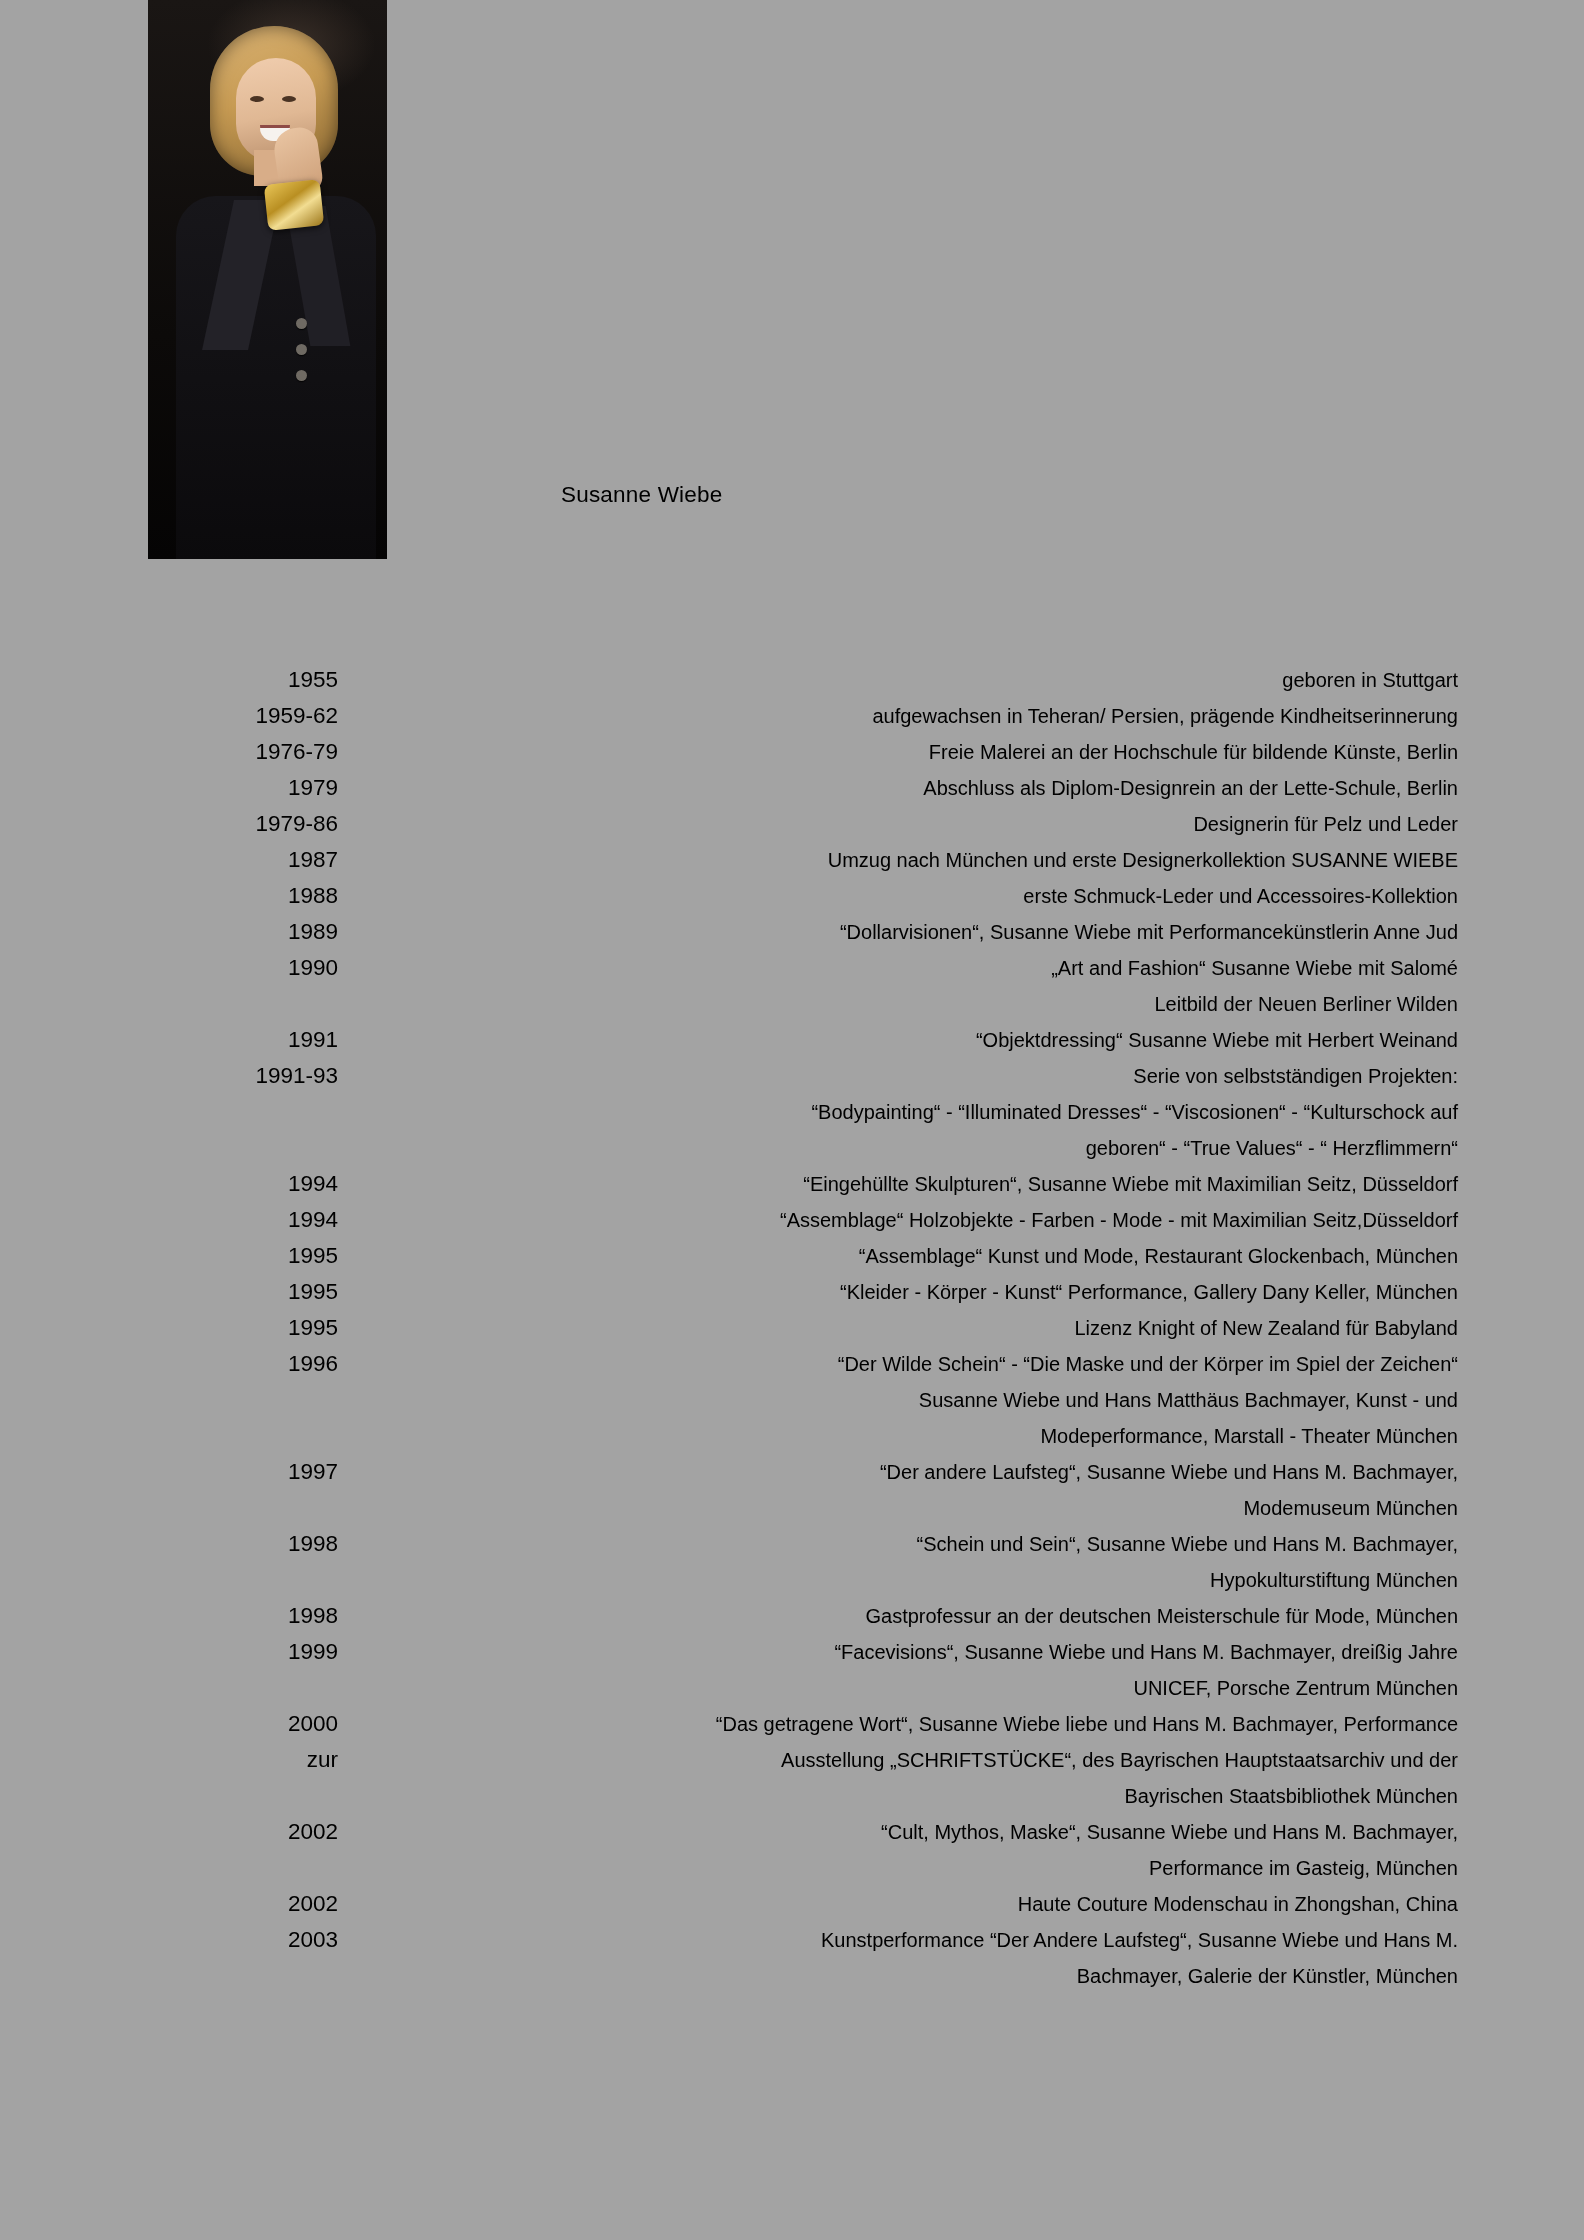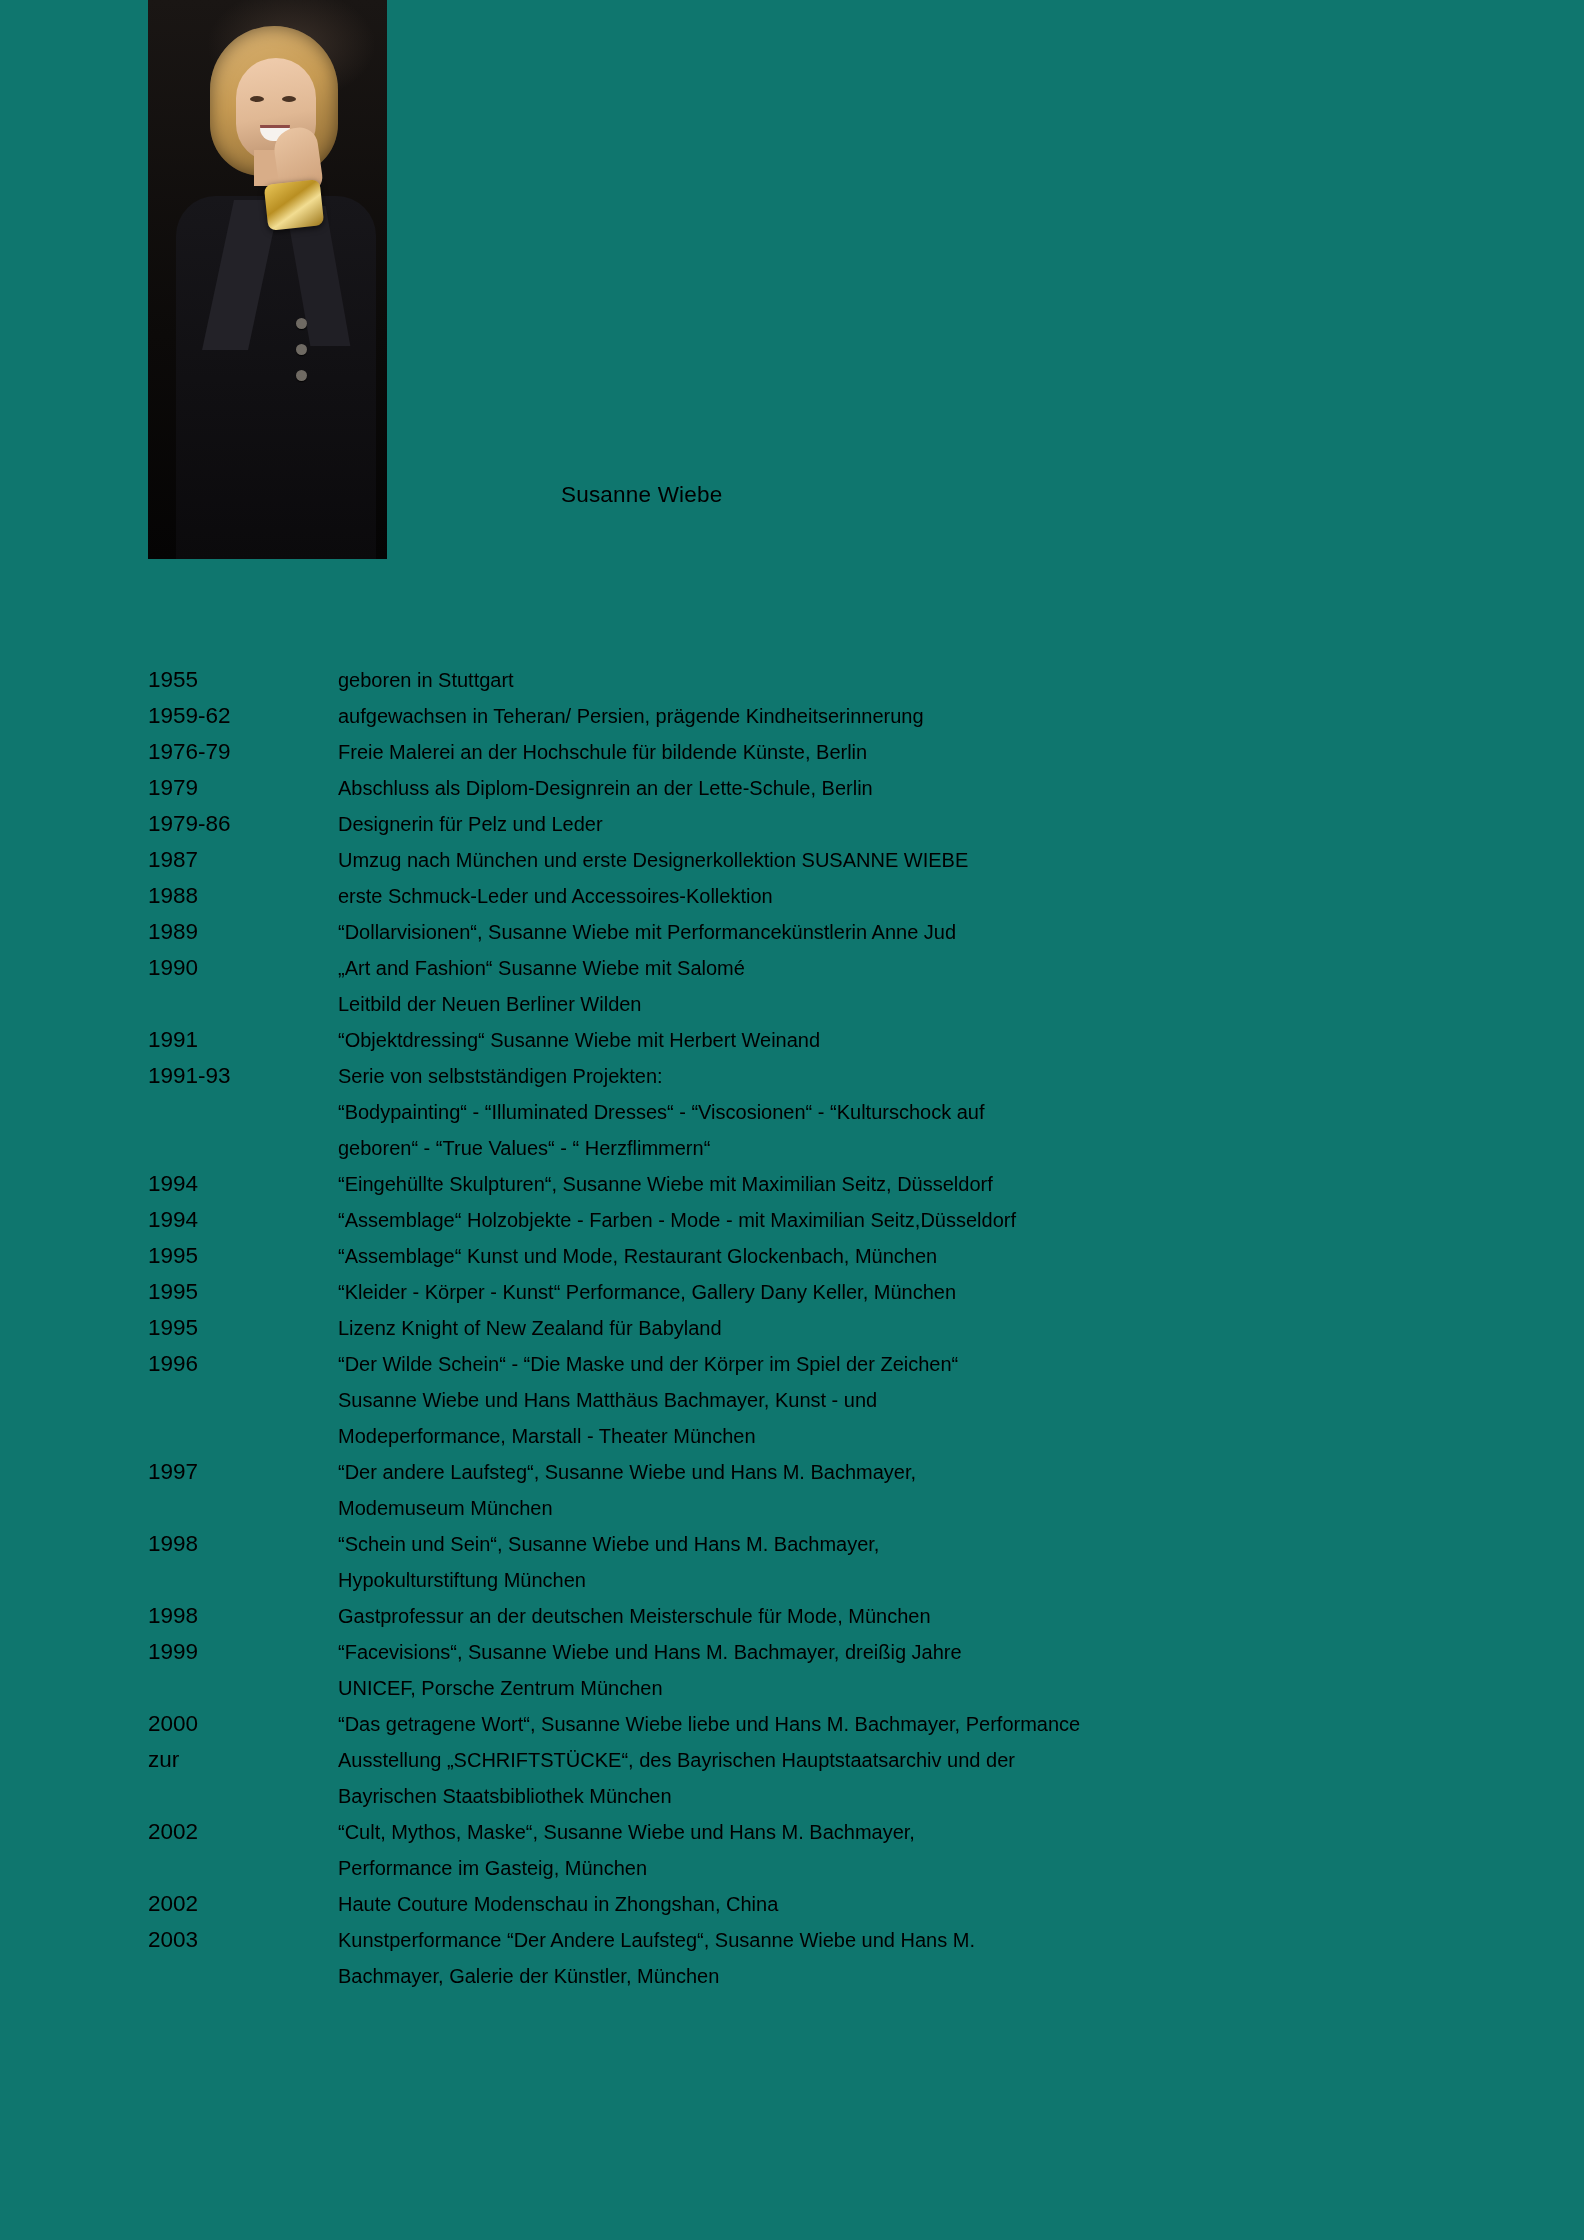--- a/index.html
+++ b/index.html
@@ -12,21 +12,21 @@
     height: 2240px;
     font-family: "Liberation Sans", sans-serif;
     color: #000000;
     position: relative;
     overflow: hidden;
   }
   .page {
     position: relative;
     width: 1584px;
     height: 2240px;
-    background: #0f766e;
+    background: #a3a3a3;
   }
 
   
   .header {
     position: absolute;
     left: 148px;
     top: 0px;
     width: 1300px;
     height: 560px;
   }
@@ -150,20 +150,21 @@
     letter-spacing: 0.2px;
     white-space: nowrap;
   }
 
   
   .cv {
     position: absolute;
     left: 148px;
     top: 662px;
     width: 1310px;
+    text-align: right;
   }
   .cv-row {
     display: flex;
     align-items: flex-start;
   }
   .cv-year {
     width: 190px;
     flex: 0 0 190px;
     font-size: 22.5px;
     line-height: 36px;

